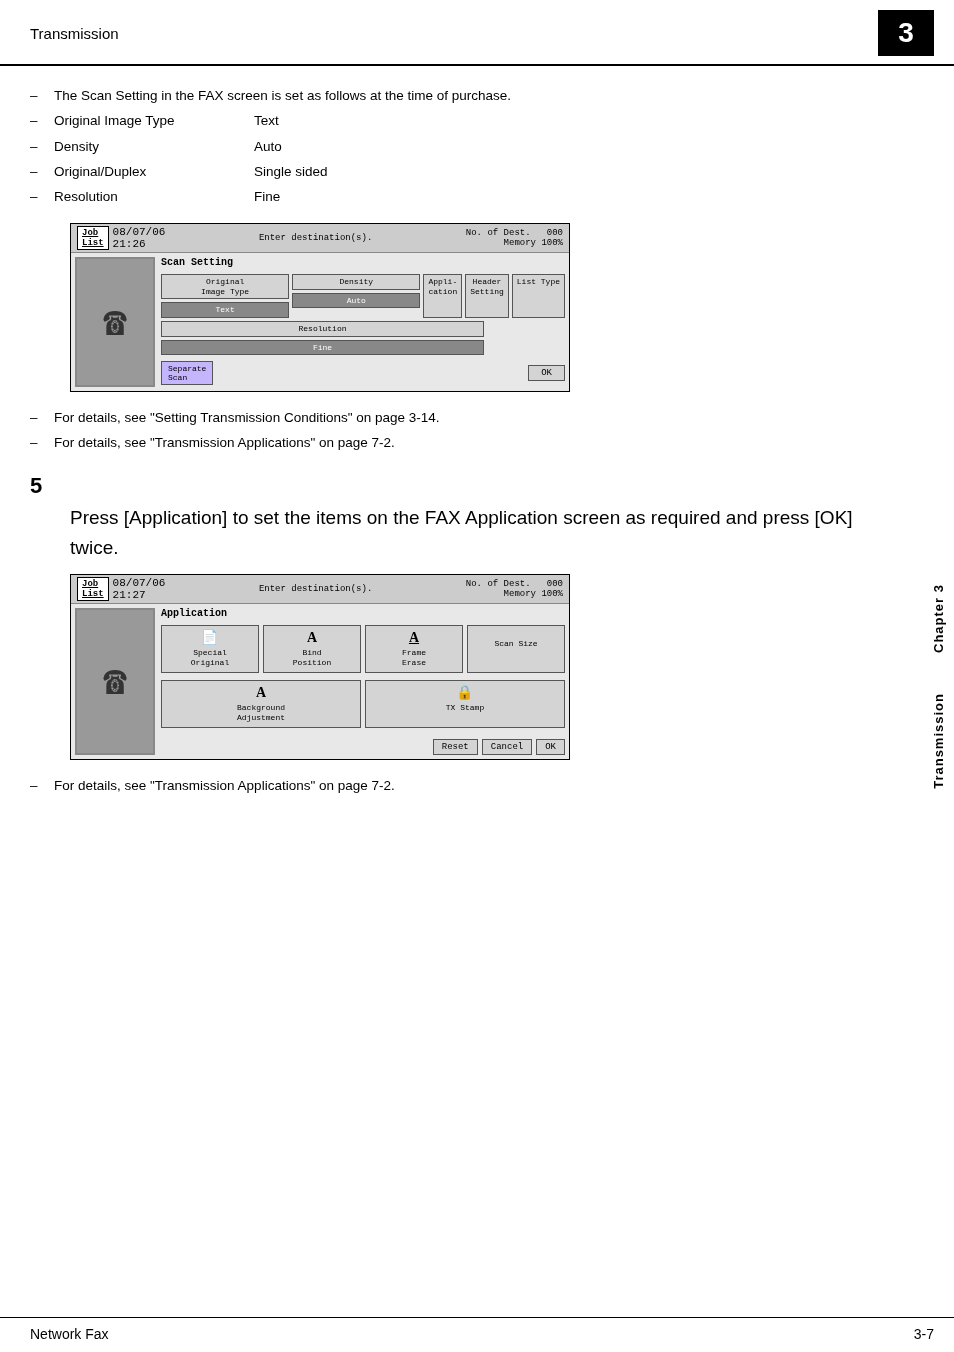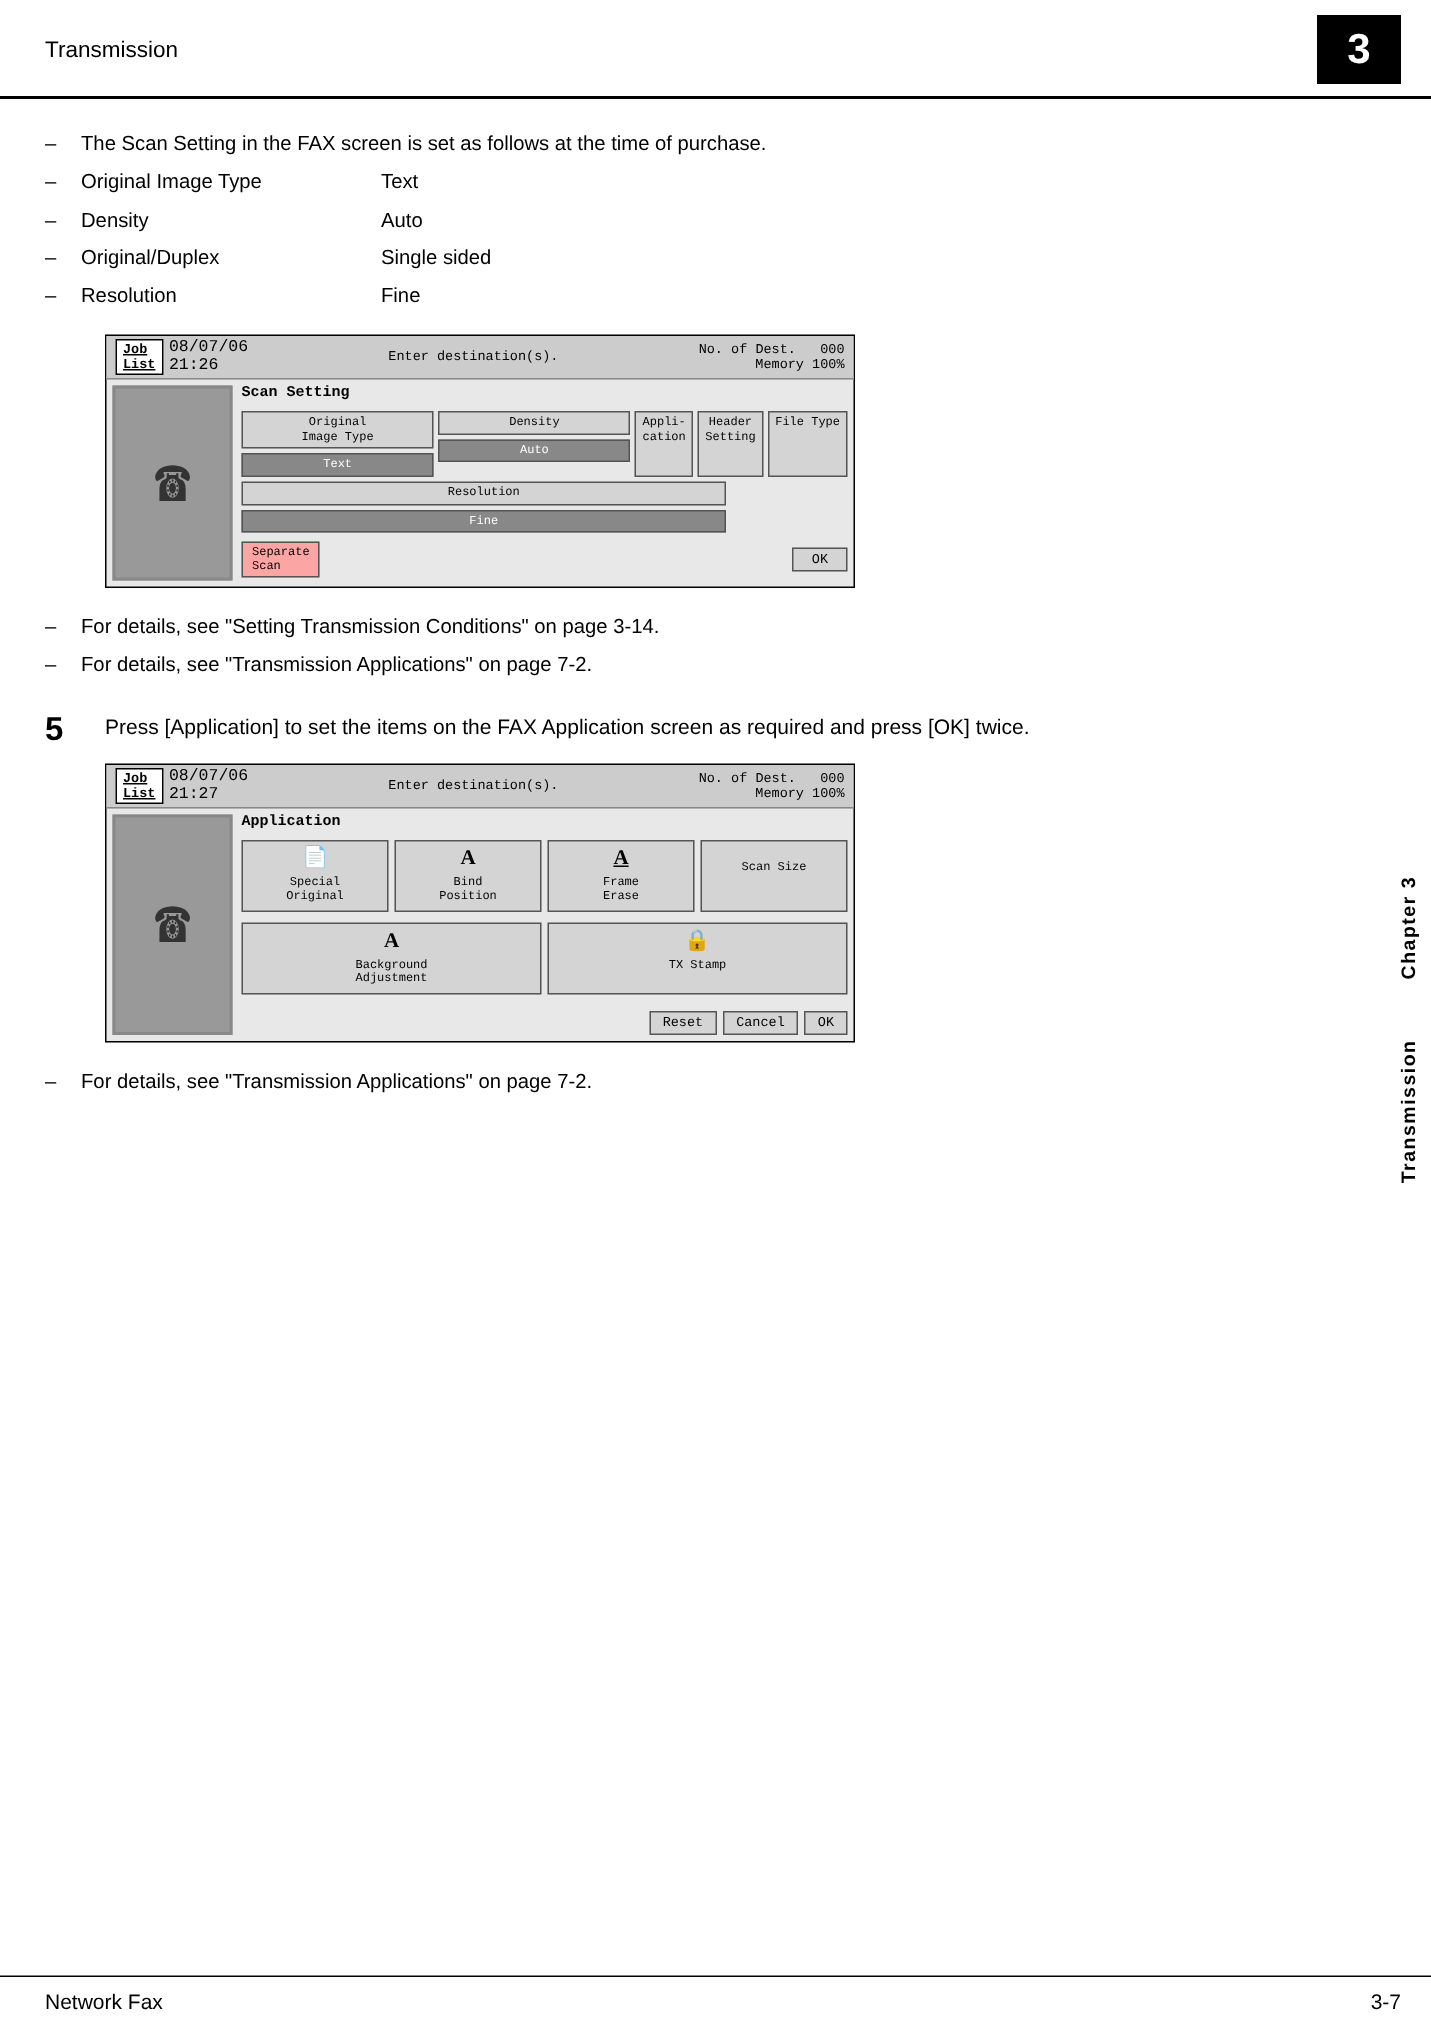--- a/index.html
+++ b/index.html
@@ -193,42 +193,43 @@
     }
     .fax-btn-ok {
       border: 1px solid #555;
       background: #d4d4d4;
       padding: 2px 12px;
       font-size: 9px;
       font-family: 'Courier New', monospace;
     }
     .fax-btn-separate {
       border: 1px solid #555;
-      background: #fca5a5;
+      background: #c4b5fd;
       padding: 2px 6px;
       font-size: 8px;
       font-family: 'Courier New', monospace;
     }
 
     
     .step-row {
       display: flex;
       gap: 16px;
       margin: 20px 0 10px 0;
       align-items: flex-start;
     }
     .step-number {
       font-size: 22px;
       font-weight: bold;
       min-width: 24px;
     }
     .step-text {
-      font-size: 14px;
+      font-size: 19px;
       line-height: 1.6;
       flex: 1;
+      margin-top: 30px;
     }
 
     
     .note-list {
       list-style: none;
       margin: 12px 0 16px 0;
     }
     .note-list li {
       display: flex;
       margin-bottom: 4px;
@@ -350,21 +351,21 @@
             <div class="fax-btn">Original<br>Image Type</div>
             <div class="fax-btn fax-btn-selected">Text</div>
           </div>
           <div style="flex:1;display:flex;flex-direction:column;gap:3px;">
             <div class="fax-btn">Density</div>
             <div class="fax-btn fax-btn-selected">Auto</div>
           </div>
           <div class="fax-btn-right">
             <div class="fax-btn-small">Appli-<br>cation</div>
             <div class="fax-btn-small">Header<br>Setting</div>
-            <div class="fax-btn-small">File Type</div>
+            <div class="fax-btn-small">List Type</div>
           </div>
         </div>
 
         <div style="display:flex;gap:3px;">
           <div style="flex:1;display:flex;flex-direction:column;gap:3px;">
             <div class="fax-btn">Resolution</div>
             <div class="fax-btn fax-btn-selected">Fine</div>
           </div>
           <div style="width:78px;"></div>
         </div>

